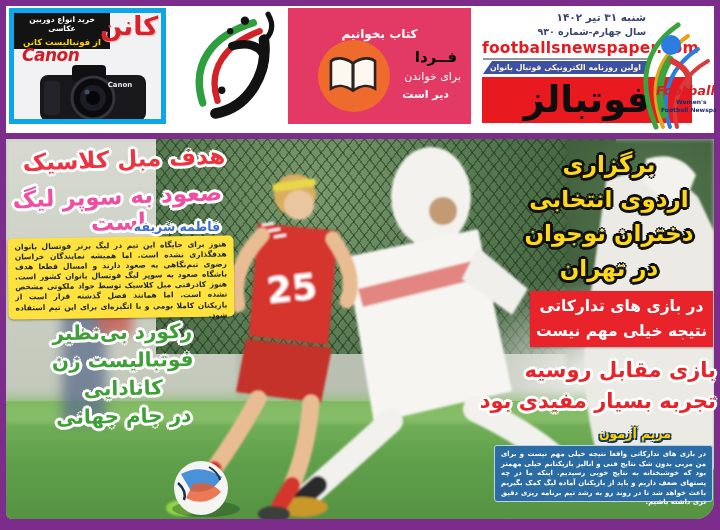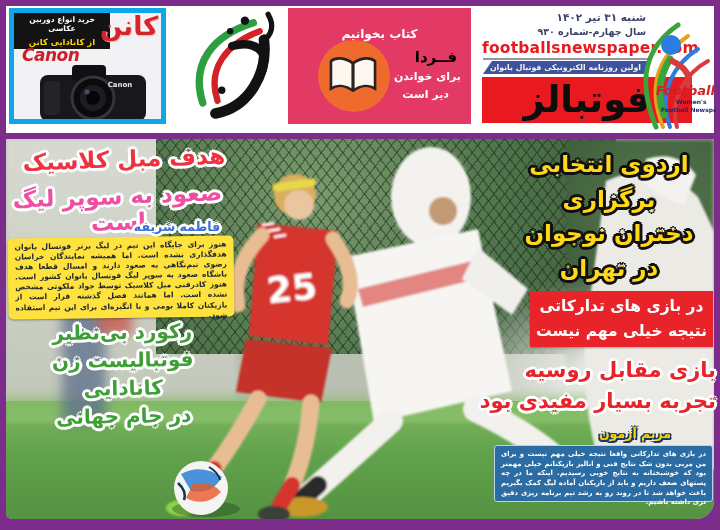--- a/index.html
+++ b/index.html
@@ -21,21 +21,21 @@
 
   
   .calli { position:absolute; left:171px; top:8px; width:112px; height:116px; background:#ffffff; }
 
   
   .book-ad { position:absolute; left:288px; top:8px; width:183px; height:116px; background:#e23a64; overflow:hidden; }
   .book-head { color:#fff; font-size:12px; font-weight:bold; text-align:center; padding-top:19px; direction:rtl; }
   .book-circle { position:absolute; left:30px; top:32px; width:72px; height:72px; border-radius:50%; background:#ef6b2d; }
   .book-icon { position:absolute; left:10px; top:16px; }
   .book-big { position:absolute; right:14px; top:40px; color:#000000; font-size:15px; font-weight:900; direction:rtl; }
-  .book-t2 { position:absolute; right:10px; top:62px; color:#fff; font-size:11px; font-weight:bold; direction:rtl; }
+  .book-t2 { position:absolute; right:10px; top:62px; color:#fff; font-size:11px; font-weight:normal; direction:rtl; }
   .book-t3 { position:absolute; right:22px; top:80px; color:#fff; font-size:11px; font-weight:bold; direction:rtl; }
 
   
   .hdr-date  { position:absolute; left:482px; top:11px; width:164px; text-align:right; direction:rtl; color:#39436b; font-size:10.5px; font-weight:bold; }
   .hdr-issue { position:absolute; left:482px; top:26px; width:164px; text-align:right; direction:rtl; color:#39436b; font-size:9.5px; font-weight:bold; }
   .hdr-site  { position:absolute; left:482px; top:39px; width:168px; color:#e8191f; font-size:15.5px; font-weight:900; letter-spacing:0.2px; }
   .hdr-rule  { position:absolute; left:483px; top:58px; width:165px; height:2px; background:#9197a2; }
   .hdr-tag   { position:absolute; left:483px; top:61px; width:165px; height:13px; background:#3d51a3; color:#fdf4d0; font-size:7.8px; font-weight:bold; text-align:center; line-height:13px; direction:rtl; clip-path:polygon(9px 0,100% 0,100% 100%,0 100%); }
   .masthead  { position:absolute; left:482px; top:77px; width:210px; height:46px; background:#e8191f; }
   .masthead-txt { width:100%; text-align:center; direction:rtl; color:#0d0d0d; font-size:37px; font-weight:900; line-height:45px; }
@@ -78,21 +78,21 @@
 </head>
 <body>
 
 <div class="page">
 
   <div class="topband"></div>
 
   <div class="canon-ad">
     <div class="canon-strips">
       <div class="canon-l1">خرید انواع دوربین عکاسی</div>
-      <div class="canon-l2">از کانادایی کانن</div>
+      <div class="canon-l2">از فوتبالیست کانن</div>
     </div>
     <div class="canon-big">کانن</div>
     <div class="canon-logo">Canon</div>
     <span class="canon-cam">
       <svg width="118" height="62" viewBox="0 0 118 62">
         <rect x="6" y="12" width="106" height="46" rx="8" fill="#18181b"></rect>
         <rect x="38" y="2" width="34" height="16" rx="4" fill="#101013"></rect>
         <rect x="10" y="18" width="16" height="34" rx="4" fill="#232329"></rect>
         <circle cx="59" cy="35" r="21" fill="#0b0b0d" stroke="#34343b" stroke-width="3"></circle>
         <circle cx="59" cy="35" r="13" fill="#1c1c24"></circle>
@@ -222,22 +222,22 @@
   <div class="byline-sharife ow">فاطمه شریفه</div>
   <div class="box-yellow">هنوز برای جایگاه این تیم در لیگ برتر فوتسال بانوان هدفگذاری نشده است. اما همیشه نمایندگان خراسان رضوی نیم‌نگاهی به صعود دارند و امسال قطعا هدف باشگاه صعود به سوپر لیگ فوتسال بانوان کشور است. هنوز کادرفنی مبل کلاسیک توسط جواد ملکوتی مشخص نشده است. اما همانند فصل گذشته قرار است از بازیکنان کاملا بومی و با انگیزه‌ای برای این تیم استفاده شود.</div>
 
   <div class="h-canada ow">
     <div>رکورد بی‌نظیر</div>
     <div>فوتبالیست زن کانادایی</div>
     <div>در جام جهانی</div>
   </div>
 
   <div class="h-camp ob">
+    <div>برگزاری</div>
     <div>اردوی انتخابی</div>
-    <div>برگزاری</div>
     <div>دختران نوجوان</div>
     <div>در تهران</div>
   </div>
 
   <div class="box-red">
     <div>در بازی های تدارکاتی</div>
     <div>نتیجه خیلی مهم نیست</div>
   </div>
 
   <div class="h-russia ow">

